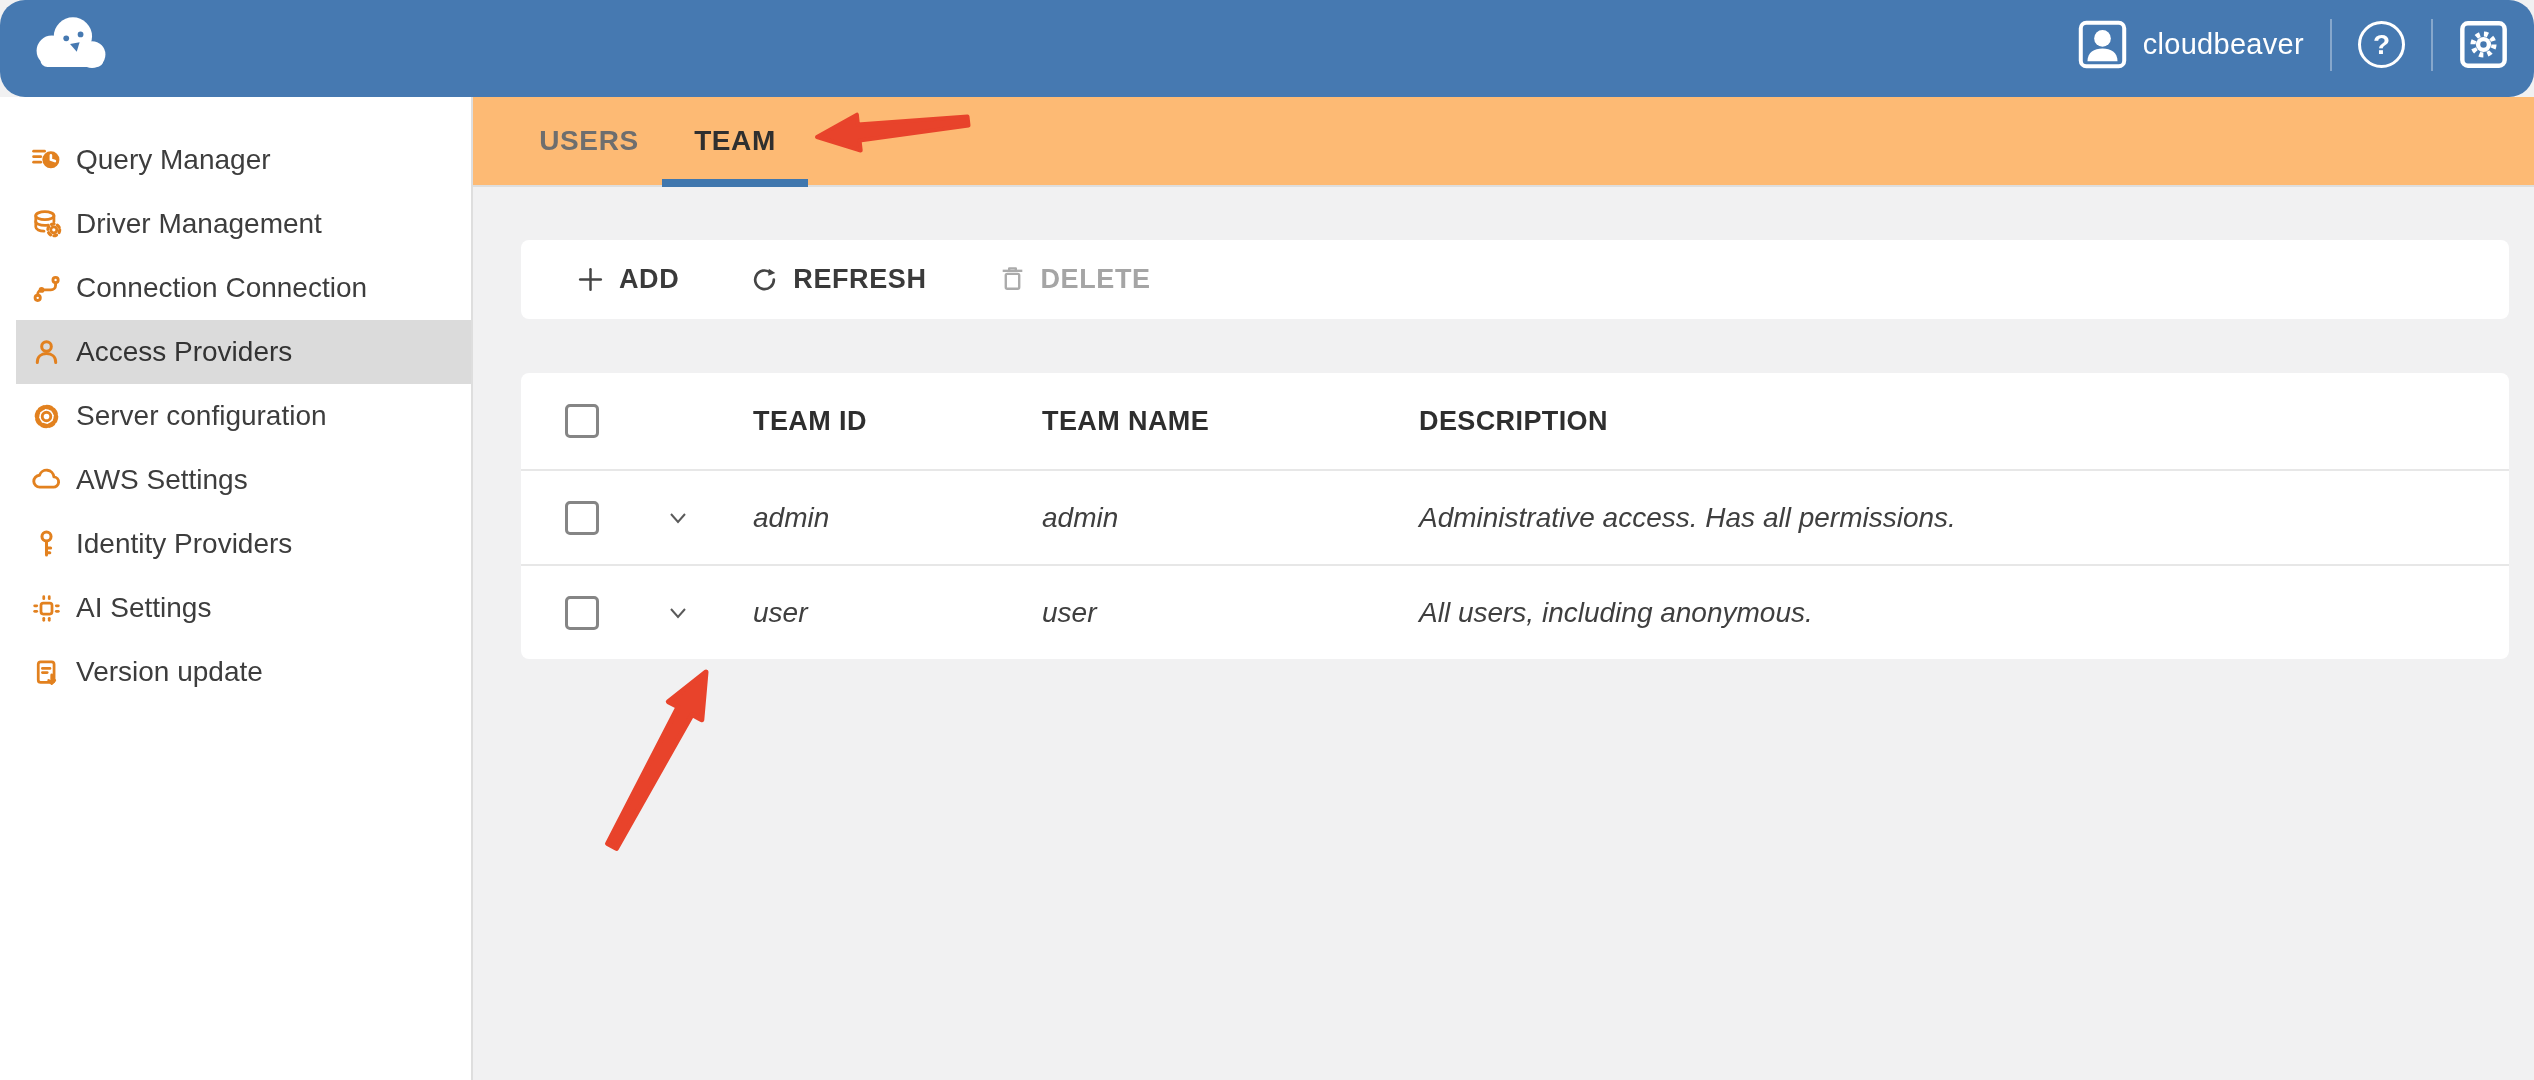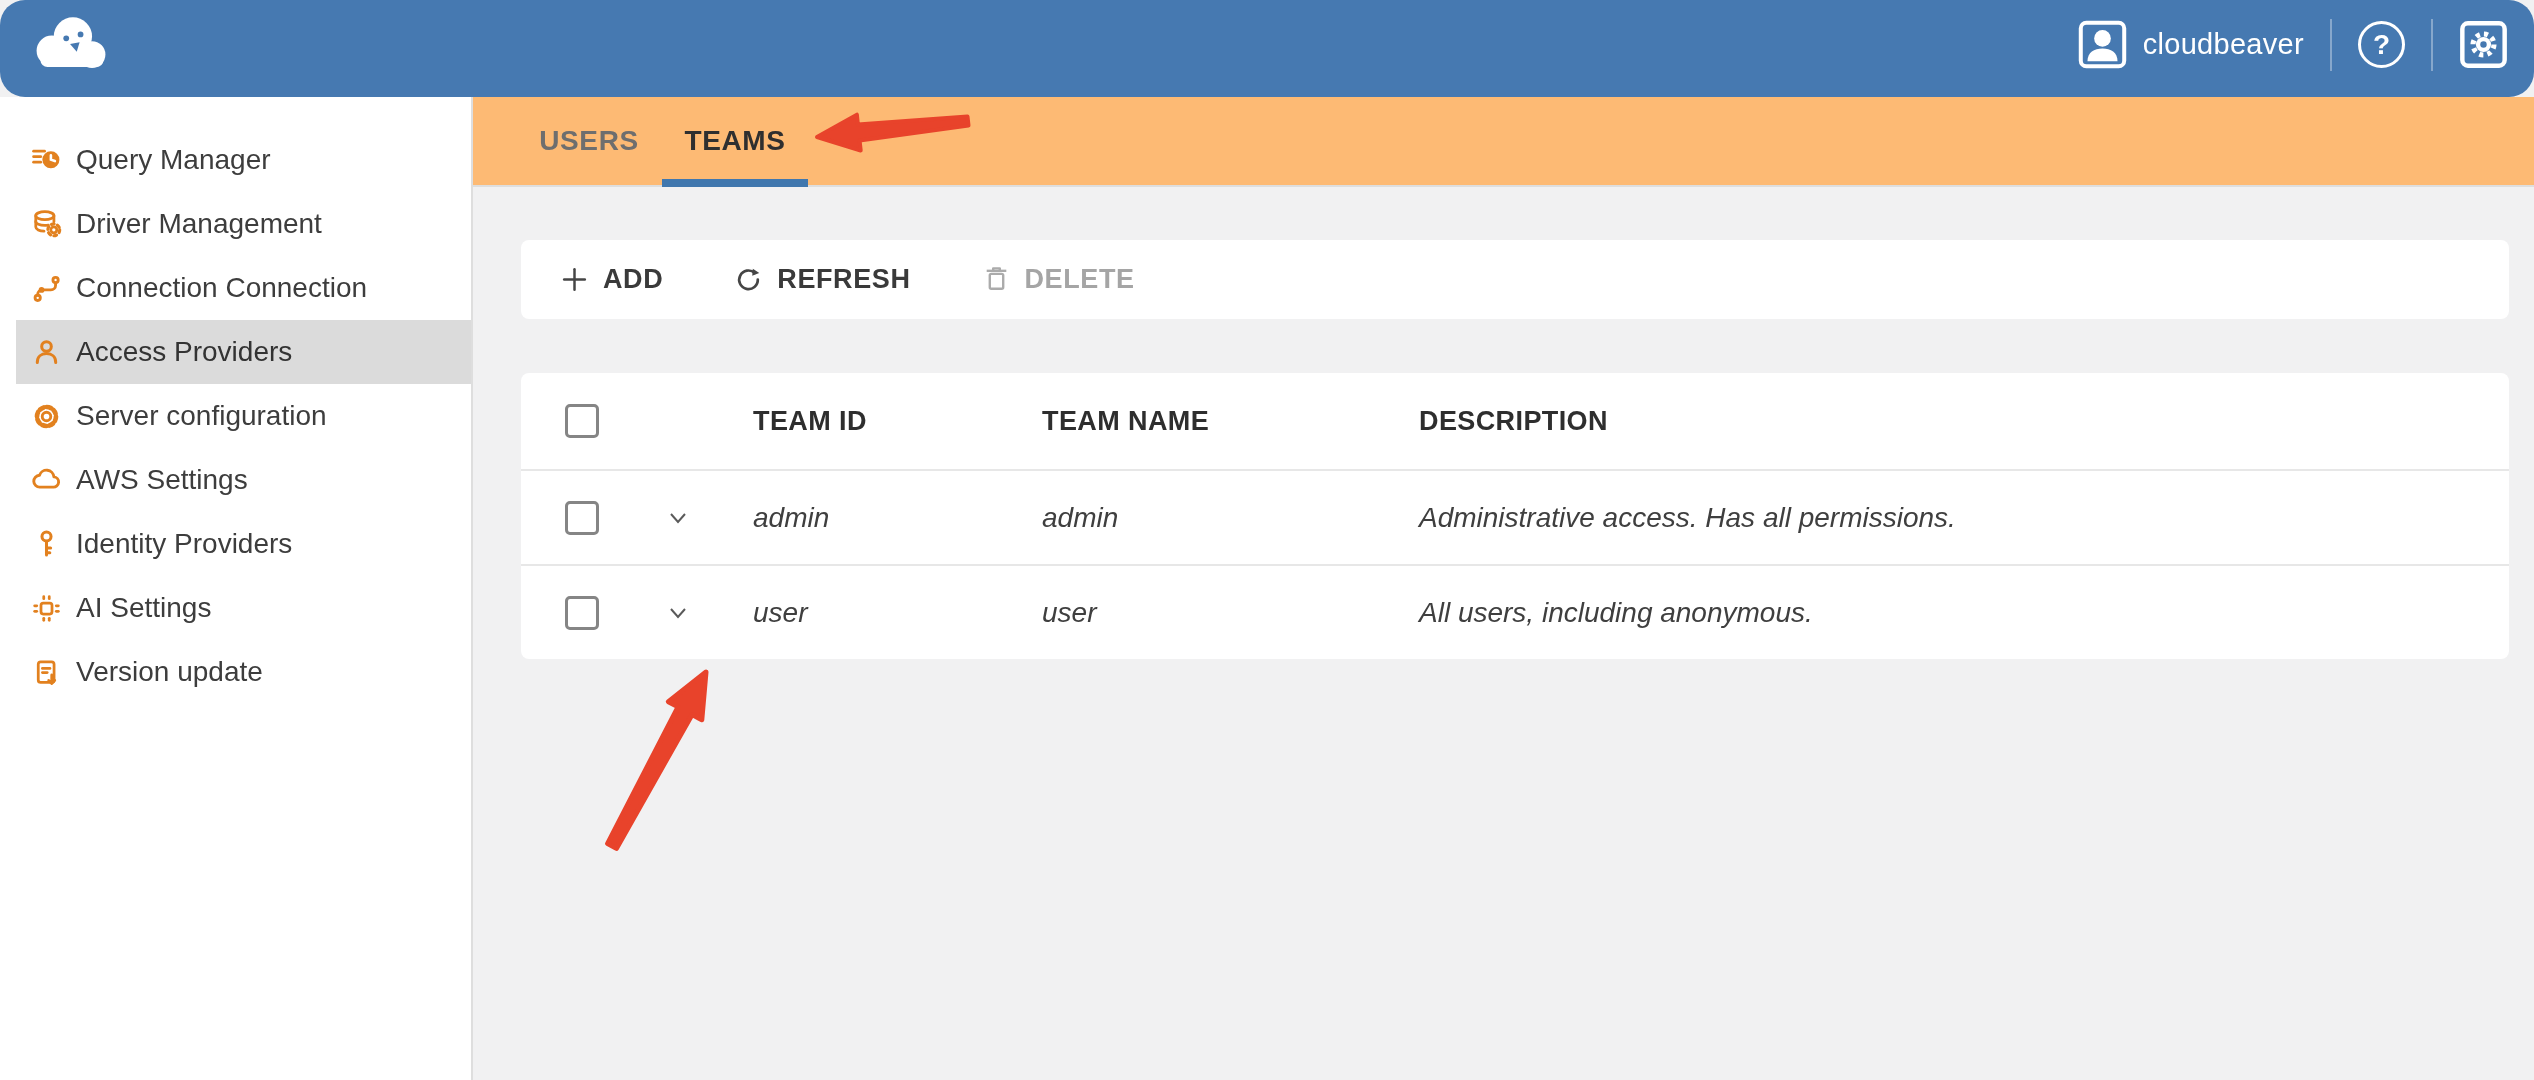--- a/index.html
+++ b/index.html
@@ -67,21 +67,21 @@
   }
   .tab.active{ color:#2f2f2f; }
   .tab.active .tab-underline{
     position:absolute; left:0; right:0; bottom:-2px; height:8px; background:#4077AE;
   }
 
   .content{ flex:1; padding:53px 25px 0 48px; }
   .card{ background:#fff; border-radius:8px; }
 
   
-  .toolbar{ height:79px; display:flex; align-items:center; padding-left:38px; gap:70px; }
+  .toolbar{ height:79px; display:flex; align-items:center; padding-left:54px; gap:70px; }
   .tbtn{
     display:flex; align-items:center; gap:13px; font-size:27px; font-weight:bold;
     letter-spacing:.6px; color:#3a3a3a; cursor:pointer; background:none; border:none;
     font-family:inherit;
   }
   .tbtn.disabled{ color:var(--disabled); cursor:default; }
   .tico{ width:31px; height:31px; display:flex; }
 
   
   .table-card{ margin-top:54px; overflow:hidden; }
@@ -261,21 +261,21 @@
     </div>
   </nav>
 
   <main class="main">
 
     <div class="tabstrip">
       <div class="tab">
         <span>USERS</span>
       </div>
       <div class="tab active">
-        <span>TEAMS</span>
+        <span>TEAM</span>
         <span class="tab-underline"></span>
       </div>
     </div>
 
     <section class="content">
 
       <div class="card toolbar">
         <button class="tbtn">
           <span class="tico">
             <svg viewBox="0 0 30 30" width="31" height="31" stroke="#454545" stroke-width="2.4" stroke-linecap="round">

